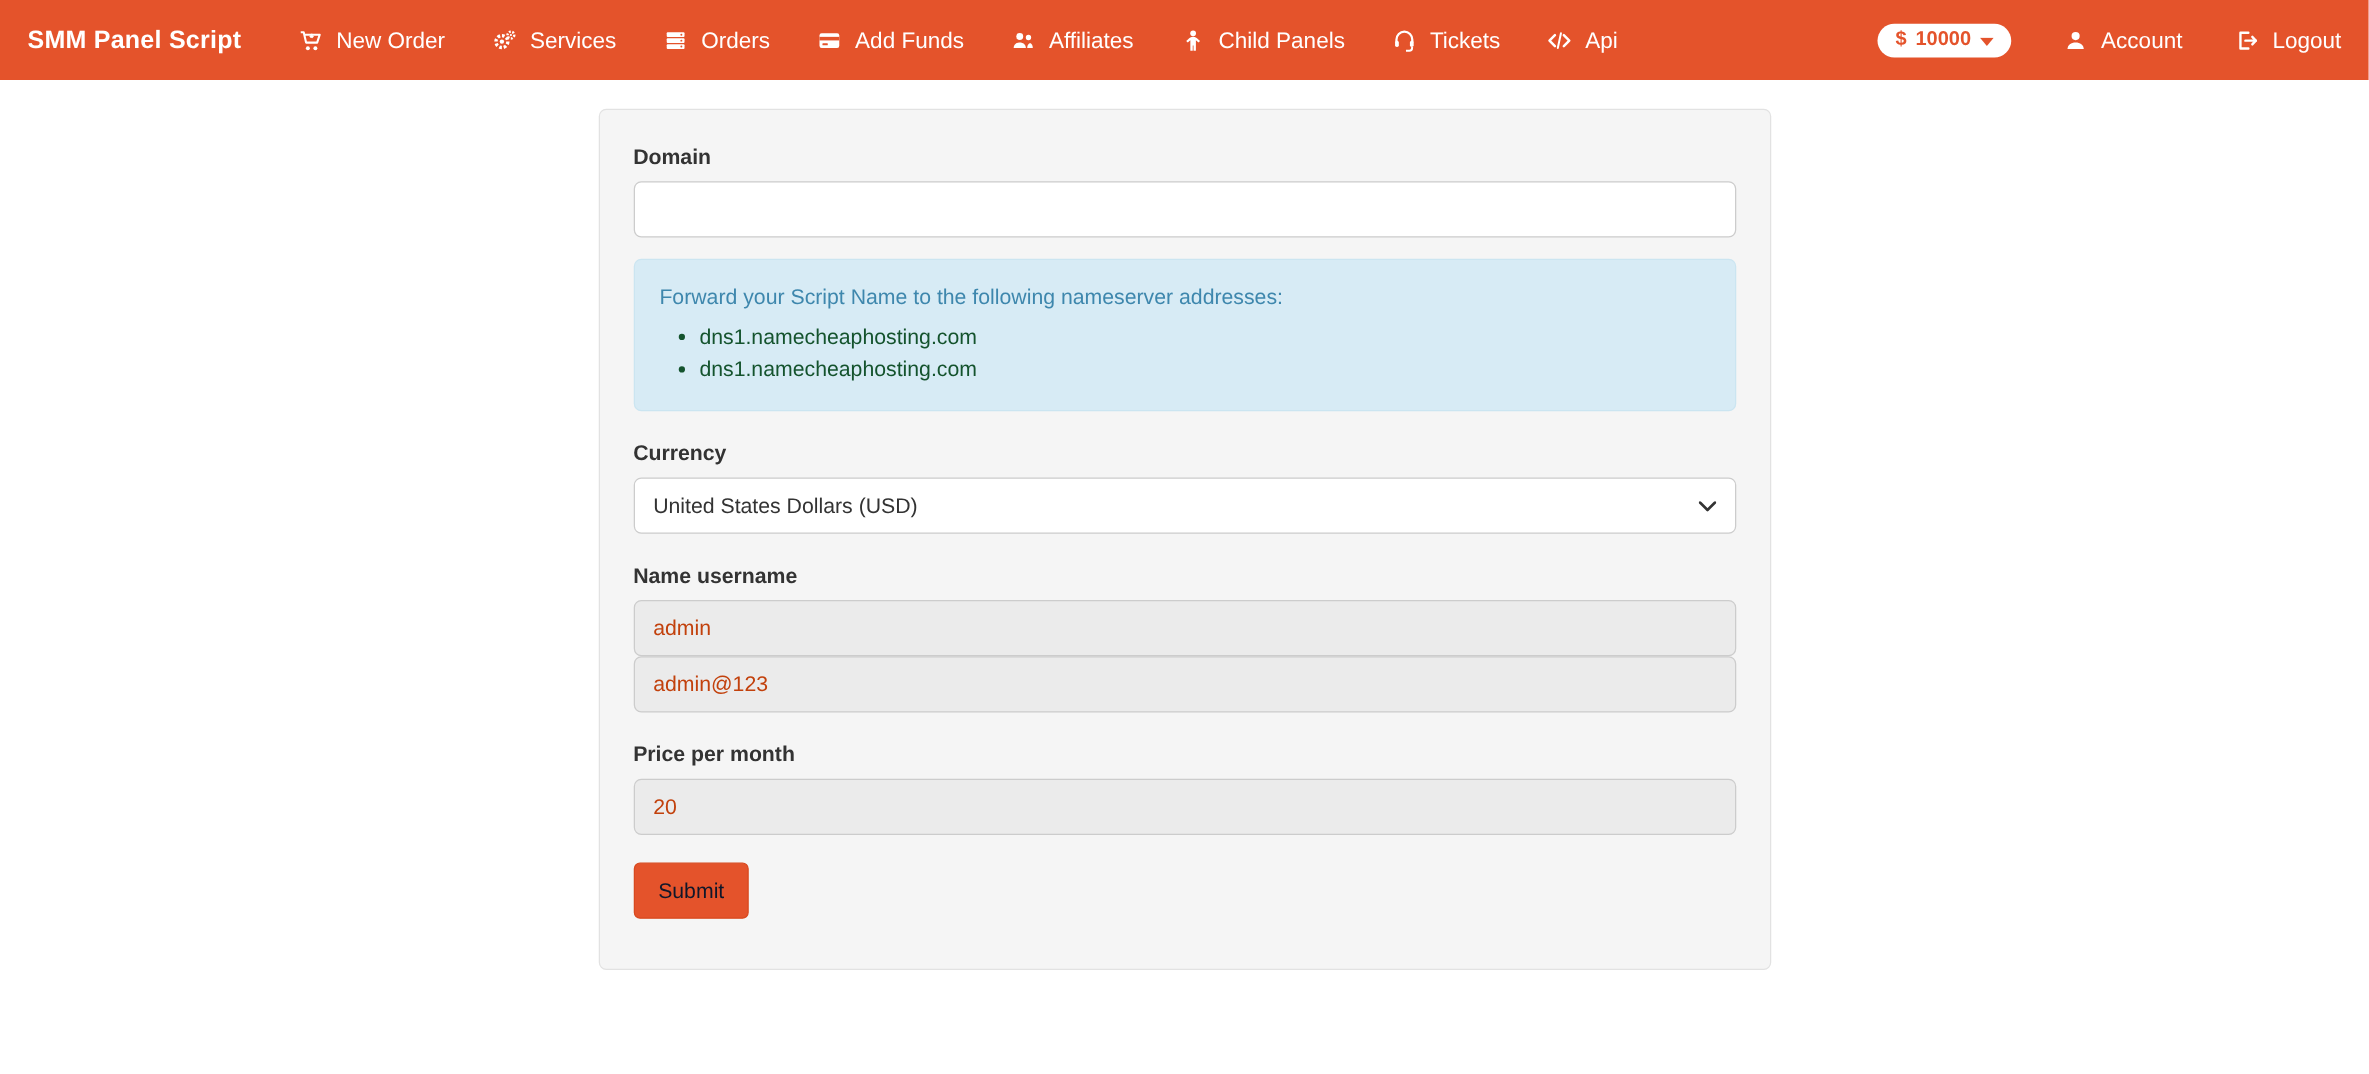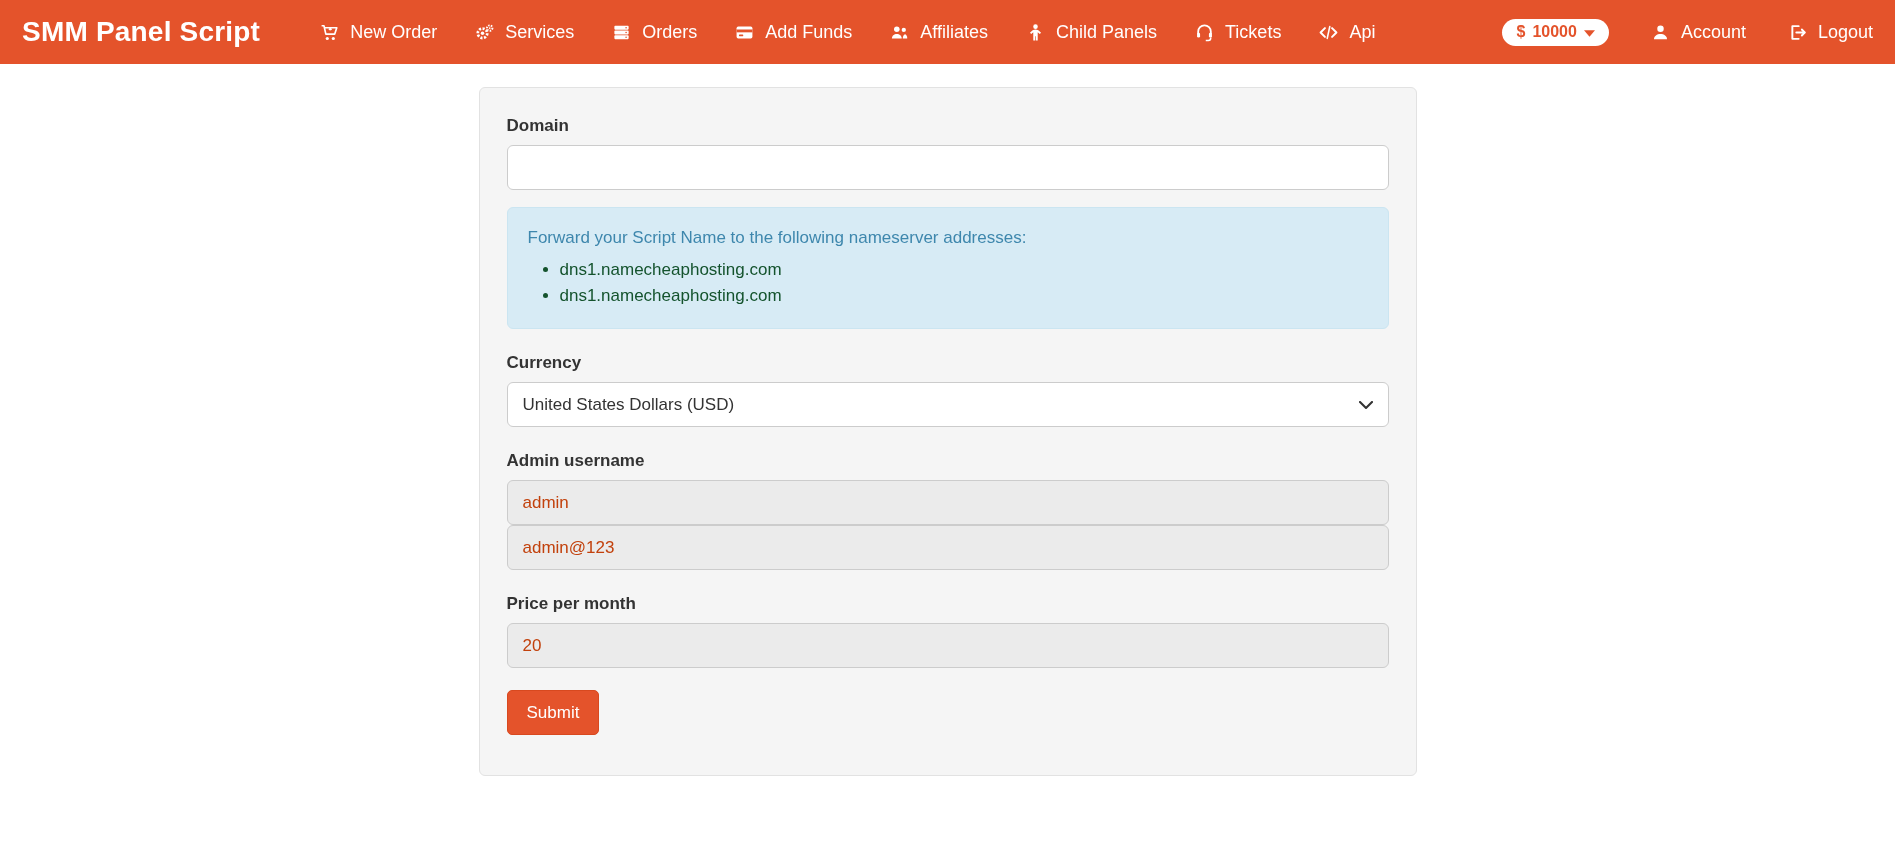--- a/index.html
+++ b/index.html
@@ -14,24 +14,24 @@
   
   .navbar {
     height: 64px;
     background: #e4532b;
     display: flex;
     align-items: center;
     padding: 0 22px;
     color: #fff;
   }
   .brand {
-    font-size: 28px;
+    font-size: 20px;
     font-weight: bold;
     letter-spacing: .2px;
-    margin-right: 60px;
+    margin-right: 46px;
     white-space: nowrap;
     cursor: pointer;
   }
   .nav-item {
     display: flex;
     align-items: center;
     gap: 11px;
     font-size: 18px;
     margin-right: 38px;
     white-space: nowrap;
@@ -127,21 +127,21 @@
     margin-top: -4px;
     pointer-events: none;
     display: inline-flex;
   }
 
   .submit-btn {
     margin-top: 22px;
     height: 45px;
     padding: 0 19px;
     background: #e4532b;
-    color: #ffffff;
+    color: #0f172a;
     border: 1px solid #d8491f;
     border-radius: 5px;
     font-size: 17px;
     font-family: "Liberation Sans", sans-serif;
     cursor: pointer;
   }
 </style>
 </head>
 <body>
 
@@ -294,21 +294,21 @@
     <select class="currency-select">
       <option>United States Dollars (USD)</option>
     </select>
     <span class="select-chevron">
       <svg viewBox="0 0 14 9">
           <path d="M1 1l6 6 6-6" stroke="#333" stroke-width="2.1" fill="none" stroke-linecap="round" stroke-linejoin="round"></path>
         </svg>
     </span>
   </div>
 
-  <label class="form-label">Admin username</label>
+  <label class="form-label">Name username</label>
   <input class="text-input readonly" type="text" value="admin" style="">
 
   <input class="text-input readonly" type="text" value="admin@123" style="">
 
   <label class="form-label">Price per month</label>
   <input class="text-input readonly" type="text" value="20" style="">
 
   <div>
     <button class="submit-btn">Submit</button>
   </div>

